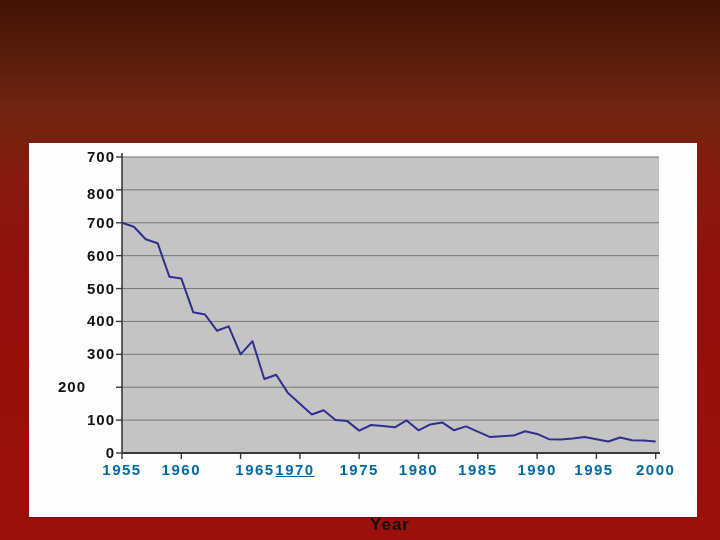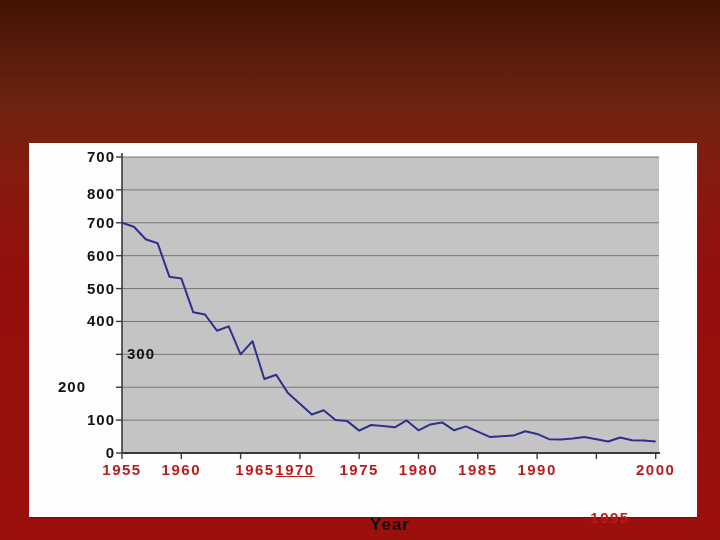--- a/index.html
+++ b/index.html
@@ -38,21 +38,21 @@
     text-align:right;
     font-family:"Liberation Sans",sans-serif;
     font-size:15px;font-weight:bold;letter-spacing:1px;
     color:#111;line-height:18px;
   }
   .xlab{
     position:absolute;top:318px;width:64px;
     text-align:center;
     font-family:"Liberation Sans",sans-serif;
     font-size:15px;font-weight:bold;letter-spacing:1.5px;
-    color:#b91c1c;line-height:18px;
+    color:#0369a1;line-height:18px;
   }
   .x-title{
     position:absolute;top:344px;left:311px;width:100px;
     text-align:center;
     font-family:"Liberation Sans",sans-serif;
     font-size:17px;font-weight:bold;letter-spacing:1px;
     color:#111;
     margin-top:28px;
   }
 </style>
@@ -96,36 +96,36 @@
         <line x1="448.80000000000007" y1="310" x2="448.80000000000007" y2="316" stroke="#3a3a3a" stroke-width="1.4"></line>
         <line x1="508.1" y1="310" x2="508.1" y2="316" stroke="#3a3a3a" stroke-width="1.4"></line>
         <line x1="567.4" y1="310" x2="567.4" y2="316" stroke="#3a3a3a" stroke-width="1.4"></line>
         <line x1="626.7" y1="310" x2="626.7" y2="316" stroke="#3a3a3a" stroke-width="1.4"></line>
         <polyline points="93.0,79.8 104.9,83.7 116.7,96.2 128.6,100.2 140.4,133.7 152.3,135.4 164.2,169.2 176.0,171.5 187.9,187.7 199.7,183.4 211.6,211.3 223.5,198.2 235.3,236.0 247.2,231.7 259.0,250.1 270.9,260.7 282.8,271.5 294.6,267.2 306.5,277.1 318.3,278.1 330.2,287.6 342.1,282.0 353.9,283.0 365.8,284.3 377.6,277.4 389.5,287.3 401.4,281.4 413.2,279.4 425.1,287.3 436.9,283.4 448.8,288.6 460.7,293.9 472.5,293.2 484.4,292.6 496.2,288.3 508.1,290.9 520.0,296.2 531.8,296.5 543.7,295.5 555.5,293.9 567.4,296.2 579.3,298.5 591.1,294.5 603.0,297.2 614.8,297.5 626.7,298.5" fill="none" stroke="#2f2f8f" stroke-width="2" stroke-linejoin="round"></polyline>
       </svg>
     <div id="y-labels">
         <div class="ylab" style="top: 301px;">0</div>
         <div class="ylab" style="top: 268.111px;">100</div>
         <div class="ylab" style="top: 235.222px; text-align: center;">200</div>
-        <div class="ylab" style="top: 202.333px; margin-left: 40px;">300</div>
+        <div class="ylab" style="top: 202.333px;">300</div>
         <div class="ylab" style="top: 169.444px;">400</div>
         <div class="ylab" style="top: 136.556px;">500</div>
         <div class="ylab" style="top: 103.667px;">600</div>
         <div class="ylab" style="top: 70.7778px;">700</div>
         <div class="ylab" style="top: 42px;">800</div>
         <div class="ylab" style="top: 5px;">700</div>
       </div>
     <div id="x-labels">
         <div class="xlab" style="left: 61px;">1955</div>
         <div class="xlab" style="left: 120.3px;">1960</div>
         <div class="xlab" style="left: 194px;">1965</div>
         <div class="xlab" style="left: 234px; text-decoration: underline;">1970</div>
         <div class="xlab" style="left: 298.2px;">1975</div>
         <div class="xlab" style="left: 357.5px;">1980</div>
         <div class="xlab" style="left: 416.8px;">1985</div>
         <div class="xlab" style="left: 476.1px;">1990</div>
-        <div class="xlab" style="left: 549px; margin-top: 48px;">1995</div>
+        <div class="xlab" style="left: 533px;">1995</div>
         <div class="xlab" style="left: 594.7px;">2000</div>
       </div>
     <div class="x-title">Year</div>
   </div>
 
 </div>
 
 </body></html>

